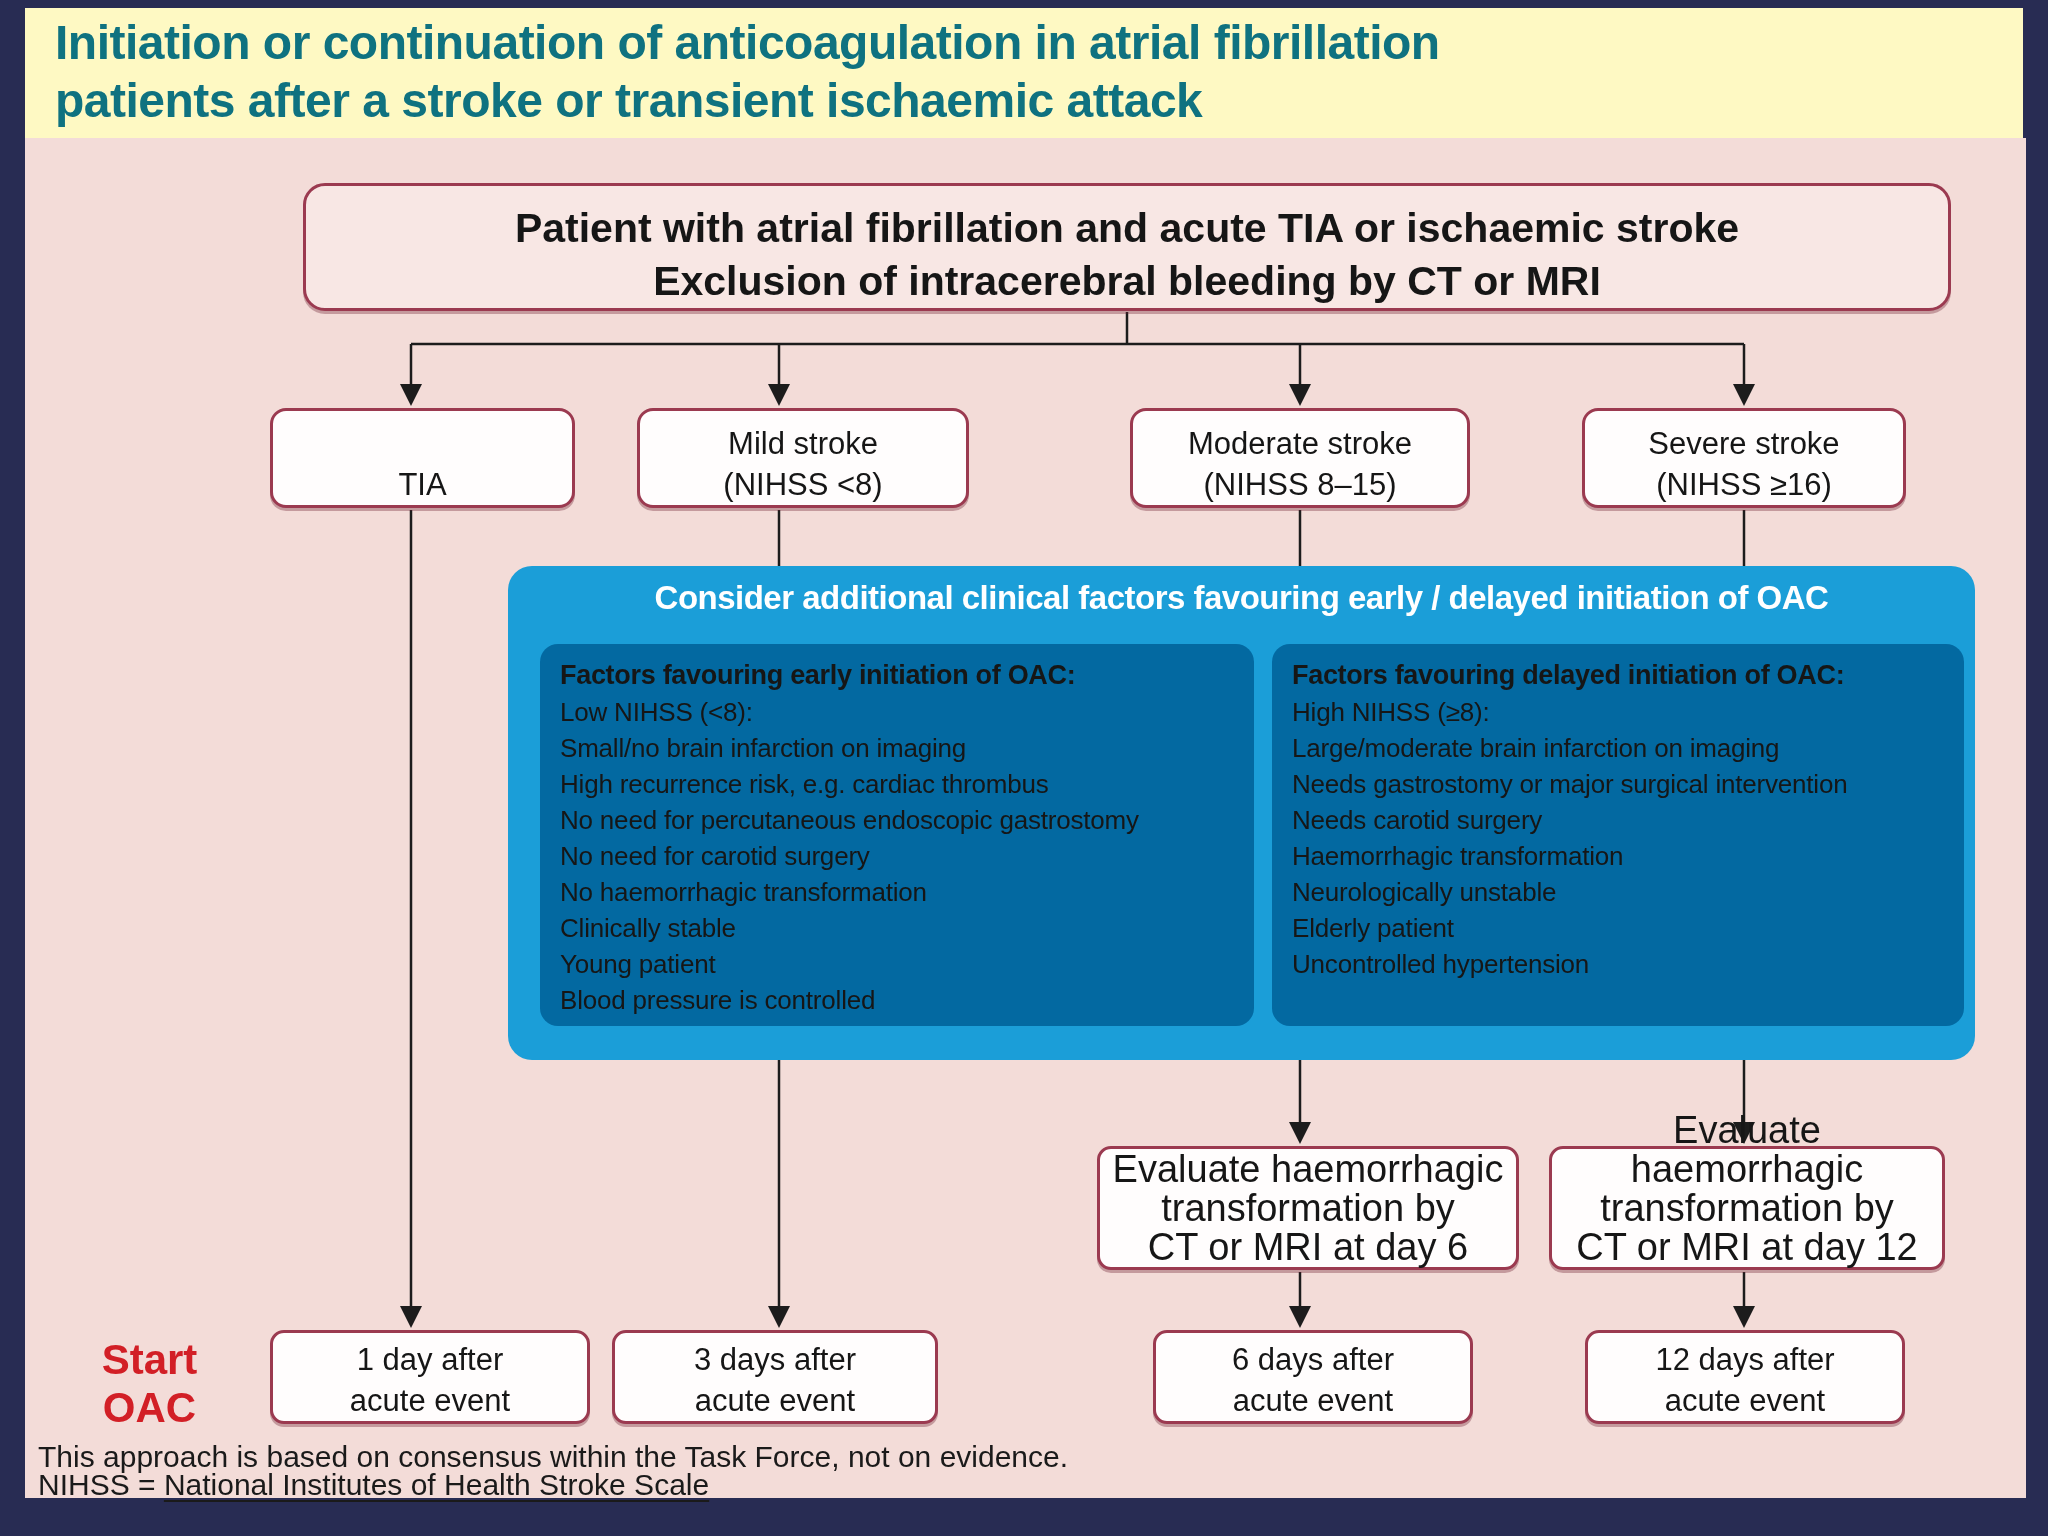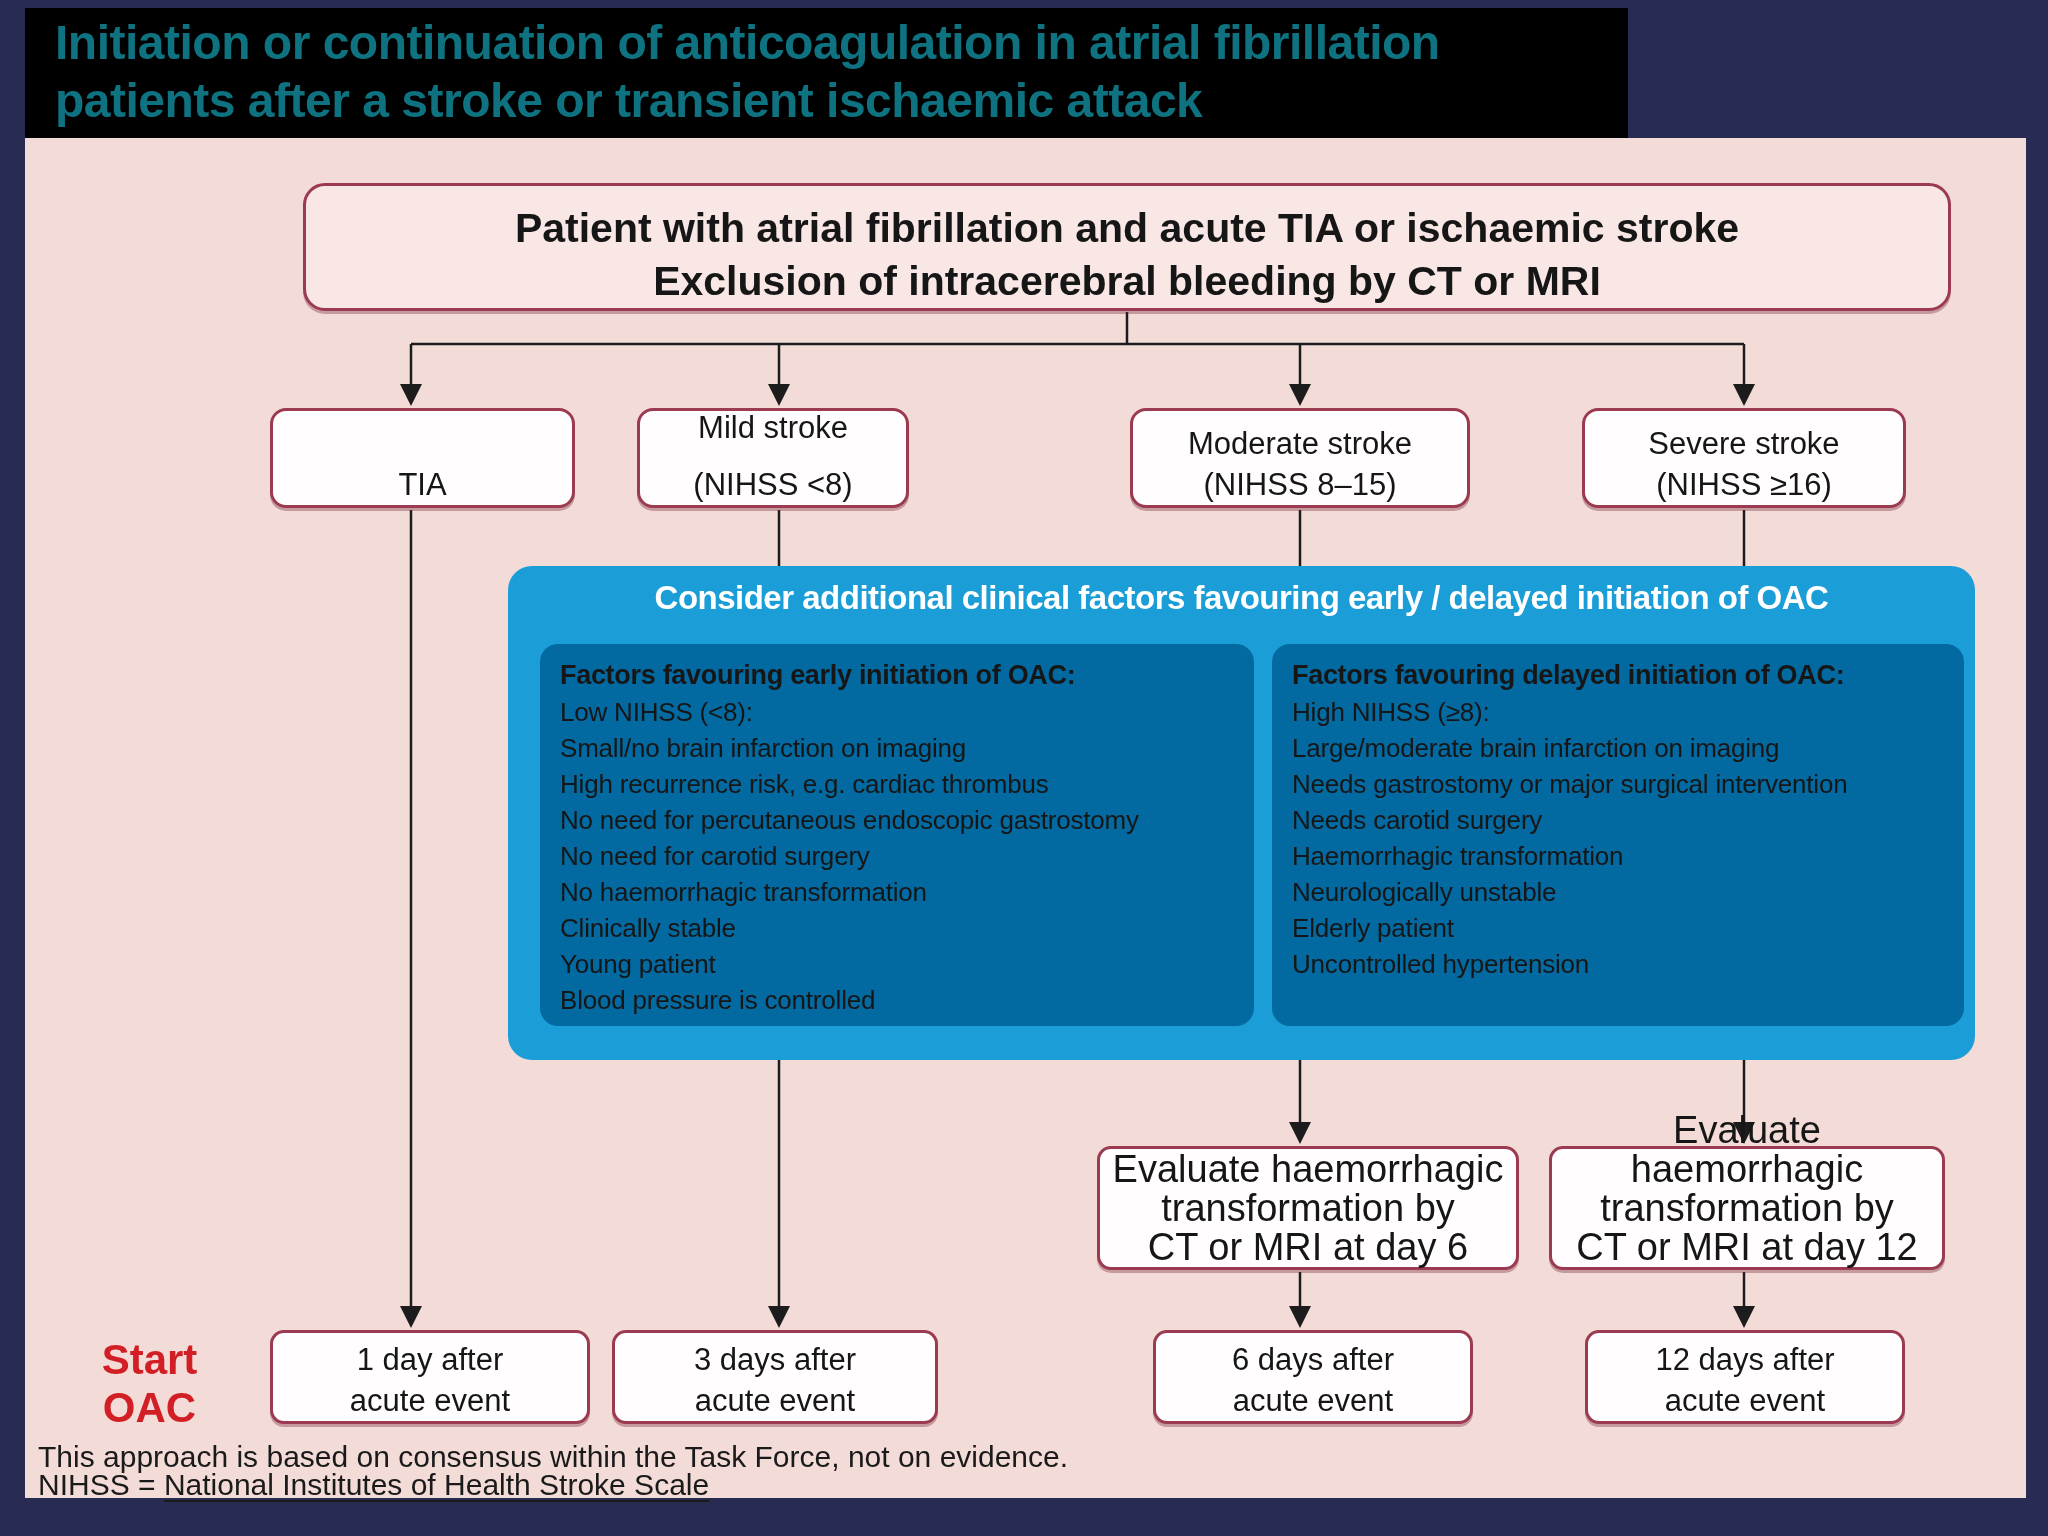--- a/index.html
+++ b/index.html
@@ -4,22 +4,22 @@
 <style>
   html,body{margin:0;padding:0;background:#1b1f42;}
   .stage{
     position:relative;width:2048px;height:1536px;overflow:hidden;
     background:#282c53;
     font-family:"Liberation Sans", sans-serif;
     color:#161616;
   }
   
   .titlebar{
-    position:absolute;left:25px;top:8px;width:1603px;height:130px;
-    background:#000000;
+    position:absolute;left:25px;top:8px;width:1998px;height:130px;
+    background:#fef9c3;
     padding:6px 0 0 30px;box-sizing:border-box;
   }
   .title-line{
     font-size:48px;font-weight:bold;color:#0f7280;line-height:58px;
     letter-spacing:-0.5px;white-space:nowrap;
   }
   
   .canvas{
     position:absolute;left:25px;top:138px;width:2001px;height:1360px;
     background:#f3dcd8;
@@ -33,21 +33,21 @@
     background:#fffdfd;border:3px solid #9b3a50;border-radius:16px;
     display:flex;flex-direction:column;align-items:center;justify-content:flex-end;
     text-align:center;box-shadow:0 3px 0 rgba(110,32,48,.35);
   }
   .root-box{
     left:303px;top:183px;width:1648px;height:128px;border-radius:22px;
     background:#f8e7e4;font-size:41px;font-weight:bold;line-height:53px;
   }
   .branch{top:408px;height:100px;font-size:31px;line-height:41px;}
   .branch-tia{left:270px;width:305px;}
-  .branch-mild{left:637px;width:272px;gap:16px;}
+  .branch-mild{left:637px;width:332px;}
   .branch-moderate{left:1130px;width:340px;}
   .branch-severe{left:1582px;width:324px;}
   
   .bluepanel{
     position:absolute;left:508px;top:566px;width:1467px;height:494px;
     background:#1b9ed8;border-radius:24px;box-sizing:border-box;
   }
   .blue-header{
     margin-top:13px;text-align:center;color:#ffffff;
     font-size:33px;font-weight:bold;letter-spacing:-0.5px;

